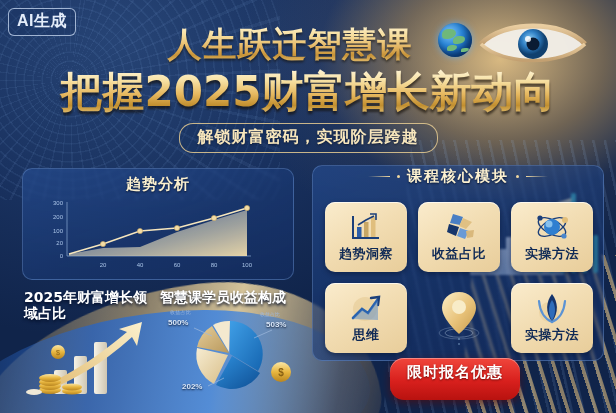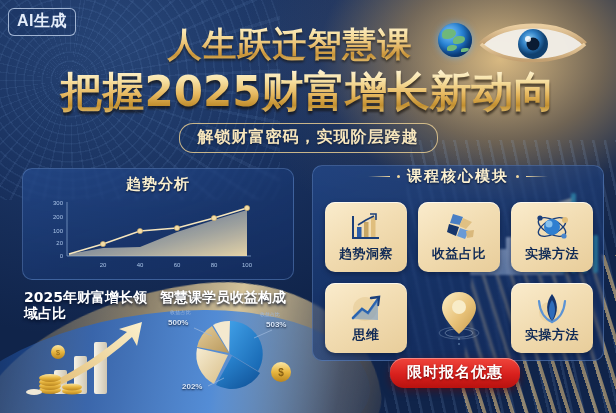--- a/index.html
+++ b/index.html
@@ -205,21 +205,21 @@
   .pie-sub {
     position: absolute; left: 2px; top: 3px;
     font-size: 5px; color: #9fb9dd; letter-spacing: .3px;
     font-family: "Liberation Sans", sans-serif;
   }
   .pie-sub-r { position: absolute; left: 92px; top: 5px; font-size: 5px; color: #9fb9dd; font-family: "Liberation Sans", sans-serif; }
 
   
   .cta {
     position: absolute; left: 390px; top: 358px;
-    padding: 5px 17px 6px;
+    padding: 5px 17px 18px;
     border-radius: 14px;
     background: linear-gradient(180deg, #f0463c 0%, #d8201d 55%, #b8120f 100%);
     box-shadow: 0 3px 8px rgba(90,8,6,0.6), inset 0 1px 0 rgba(255,190,185,0.55);
     color: #fff; font-size: 15px; font-weight: 700; letter-spacing: 1px;
     font-family: "DejaVu Sans", "Liberation Sans", sans-serif;
     text-shadow: 0 1px 2px rgba(90,8,6,0.8);
   }
 </style>
 </head>
 <body>

